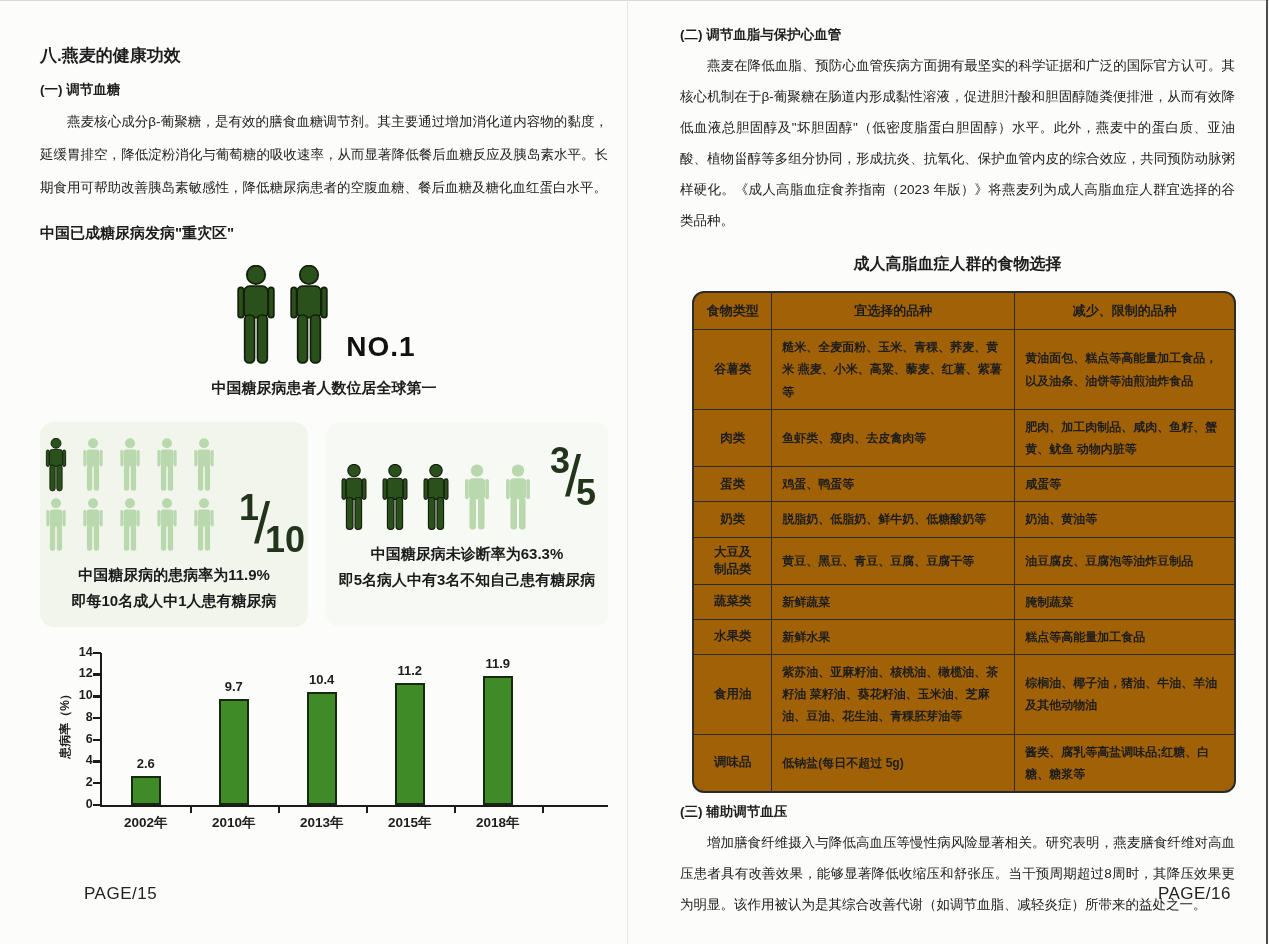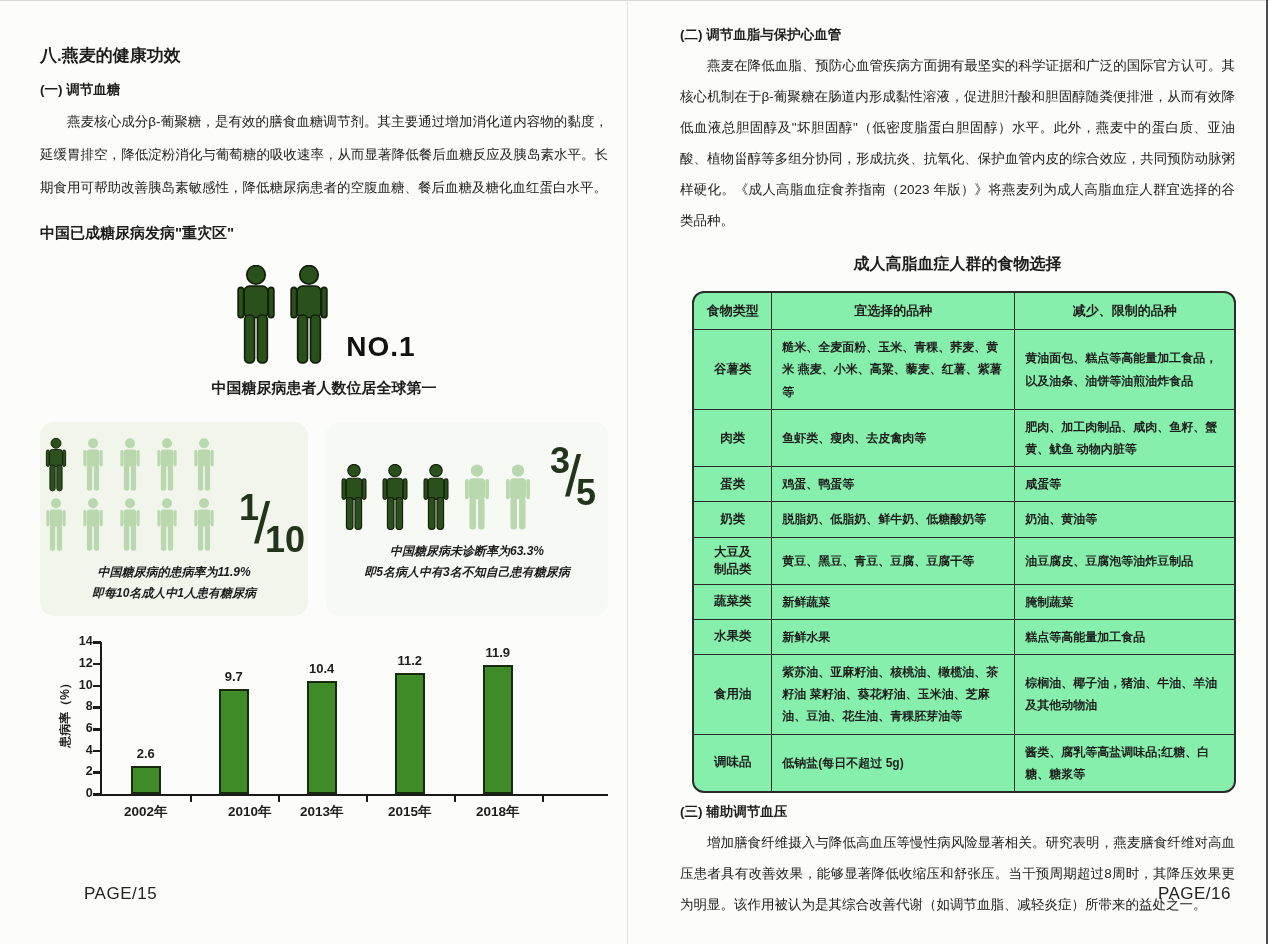--- a/index.html
+++ b/index.html
@@ -45,42 +45,42 @@
   .picto-row{display:flex;justify-content:center;align-items:flex-end;gap:10px;}
   .card1 .grid{display:grid;grid-template-columns:repeat(5,28px);gap:6px 9px;}
   .card1 .grid .person svg{width:26px;height:54px;}
   .card2 .row5{display:flex;gap:9px;}
   .card2 .row5 .person svg{width:32px;height:67px;}
   .fraction{display:flex;align-items:center;font-weight:800;color:#22341b;line-height:1;margin-left:10px;}
   .fr-top{align-self:flex-start;font-size:36px;margin-top:-4px;}
   .fr-slash{font-size:58px;font-weight:400;margin:0 -5px;}
   .fr-bot{align-self:flex-end;font-size:36px;margin-bottom:-6px;}
   .card2 .fraction{transform:translateY(-26px);margin-left:6px;}
-  .card-caption{text-align:center;font-size:12px;font-weight:700;line-height:1.75;margin-top:10px;color:#1b1b1b;font-style:italic;}
+  .card-caption{text-align:center;font-size:15px;font-weight:700;line-height:1.75;margin-top:10px;color:#1b1b1b;}
 
   
   .chart{display:flex;margin:26px 0 0 6px;position:relative;padding-left:28px;}
   .ylabel{position:absolute;left:-16px;top:62px;transform:rotate(-90deg);font-size:12px;font-weight:700;white-space:nowrap;}
   .yticks{position:relative;width:26px;height:152px;font-size:12.5px;font-weight:700;}
   .ytick{position:absolute;right:7px;line-height:15px;}
   .plot{position:relative;width:512px;height:152px;border-left:2.5px solid #1a1a1a;border-bottom:2.5px solid #1a1a1a;}
   .ydash{position:absolute;left:-9px;width:8px;height:2.5px;background:#1a1a1a;}
   .bar{position:absolute;width:30px;background:var(--bar-green,#3e8b28);border:2px solid #17290f;box-sizing:border-box;bottom:0;}
   .bar-val{position:absolute;width:88px;text-align:center;font-size:13px;font-weight:700;}
   .xlab{position:absolute;top:calc(100% + 9px);width:88px;text-align:center;font-size:13.5px;font-weight:700;}
   .xtick{position:absolute;top:100%;width:2.5px;height:8px;background:#1a1a1a;}
   .chart-caption{text-align:center;font-size:12.5px;font-weight:700;margin-top:44px;}
 
   .page-label{position:absolute;bottom:40px;font-size:17px;font-weight:400;color:#222;letter-spacing:.5px;padding-left:44px;}
   .page-left .page-label{left:40px;}
   .page-right .page-label{right:38px;}
 
   
   .table-title{text-align:center;font-size:16px;font-weight:700;margin:18px 0 0 0;}
-  .table-wrap{margin:16px 0 0 12px;width:540px;border:2px solid #2b2b2b;border-radius:12px;overflow:hidden;background:#86efac;}
+  .table-wrap{margin:16px 0 0 12px;width:540px;border:2px solid #2b2b2b;border-radius:12px;overflow:hidden;background:#a16207;}
   table.food{border-collapse:separate;border-spacing:0;width:100%;table-layout:fixed;}
   table.food col.c1{width:14.5%;} table.food col.c2{width:45%;} table.food col.c3{width:40.5%;}
   table.food th{
     font-size:13px;font-weight:700;text-align:center;padding:9px 4px;
     border-right:1.8px solid #2b2b2b;border-bottom:1.8px solid #2b2b2b;
   }
   table.food td{
     border-right:1.8px solid #2b2b2b;border-bottom:1.8px solid #2b2b2b;
     vertical-align:middle;
   }
@@ -331,21 +331,21 @@
         <div class="ydash" style="top: 64.1429px;"></div>
         <div class="ydash" style="top: 85.8571px;"></div>
         <div class="ydash" style="top: 107.571px;"></div>
         <div class="ydash" style="top: 129.286px;"></div>
         <div class="ydash" style="top: 151px;"></div>
         <div class="bar" style="left: 29px; height: 28.2286px;"></div>
         <div class="bar-val" style="left: 0px; bottom: 33.2286px;">2.6</div>
         <div class="xlab" style="left: 0px;">2002年</div>
         <div class="bar" style="left: 117px; height: 105.314px;"></div>
         <div class="bar-val" style="left: 88px; bottom: 110.314px;">9.7</div>
-        <div class="xlab" style="left: 104px; text-align: center;">2010年</div>
+        <div class="xlab" style="left: 88px; text-align: center;">2010年</div>
         <div class="bar" style="left: 205px; height: 112.914px;"></div>
         <div class="bar-val" style="left: 176px; bottom: 117.914px;">10.4</div>
         <div class="xlab" style="left: 176px;">2013年</div>
         <div class="bar" style="left: 293px; height: 121.6px;"></div>
         <div class="bar-val" style="left: 264px; bottom: 126.6px;">11.2</div>
         <div class="xlab" style="left: 264px;">2015年</div>
         <div class="bar" style="left: 381px; height: 129.2px;"></div>
         <div class="bar-val" style="left: 352px; bottom: 134.2px;">11.9</div>
         <div class="xlab" style="left: 352px;">2018年</div>
         <div class="xtick" style="left: 88px;"></div>

